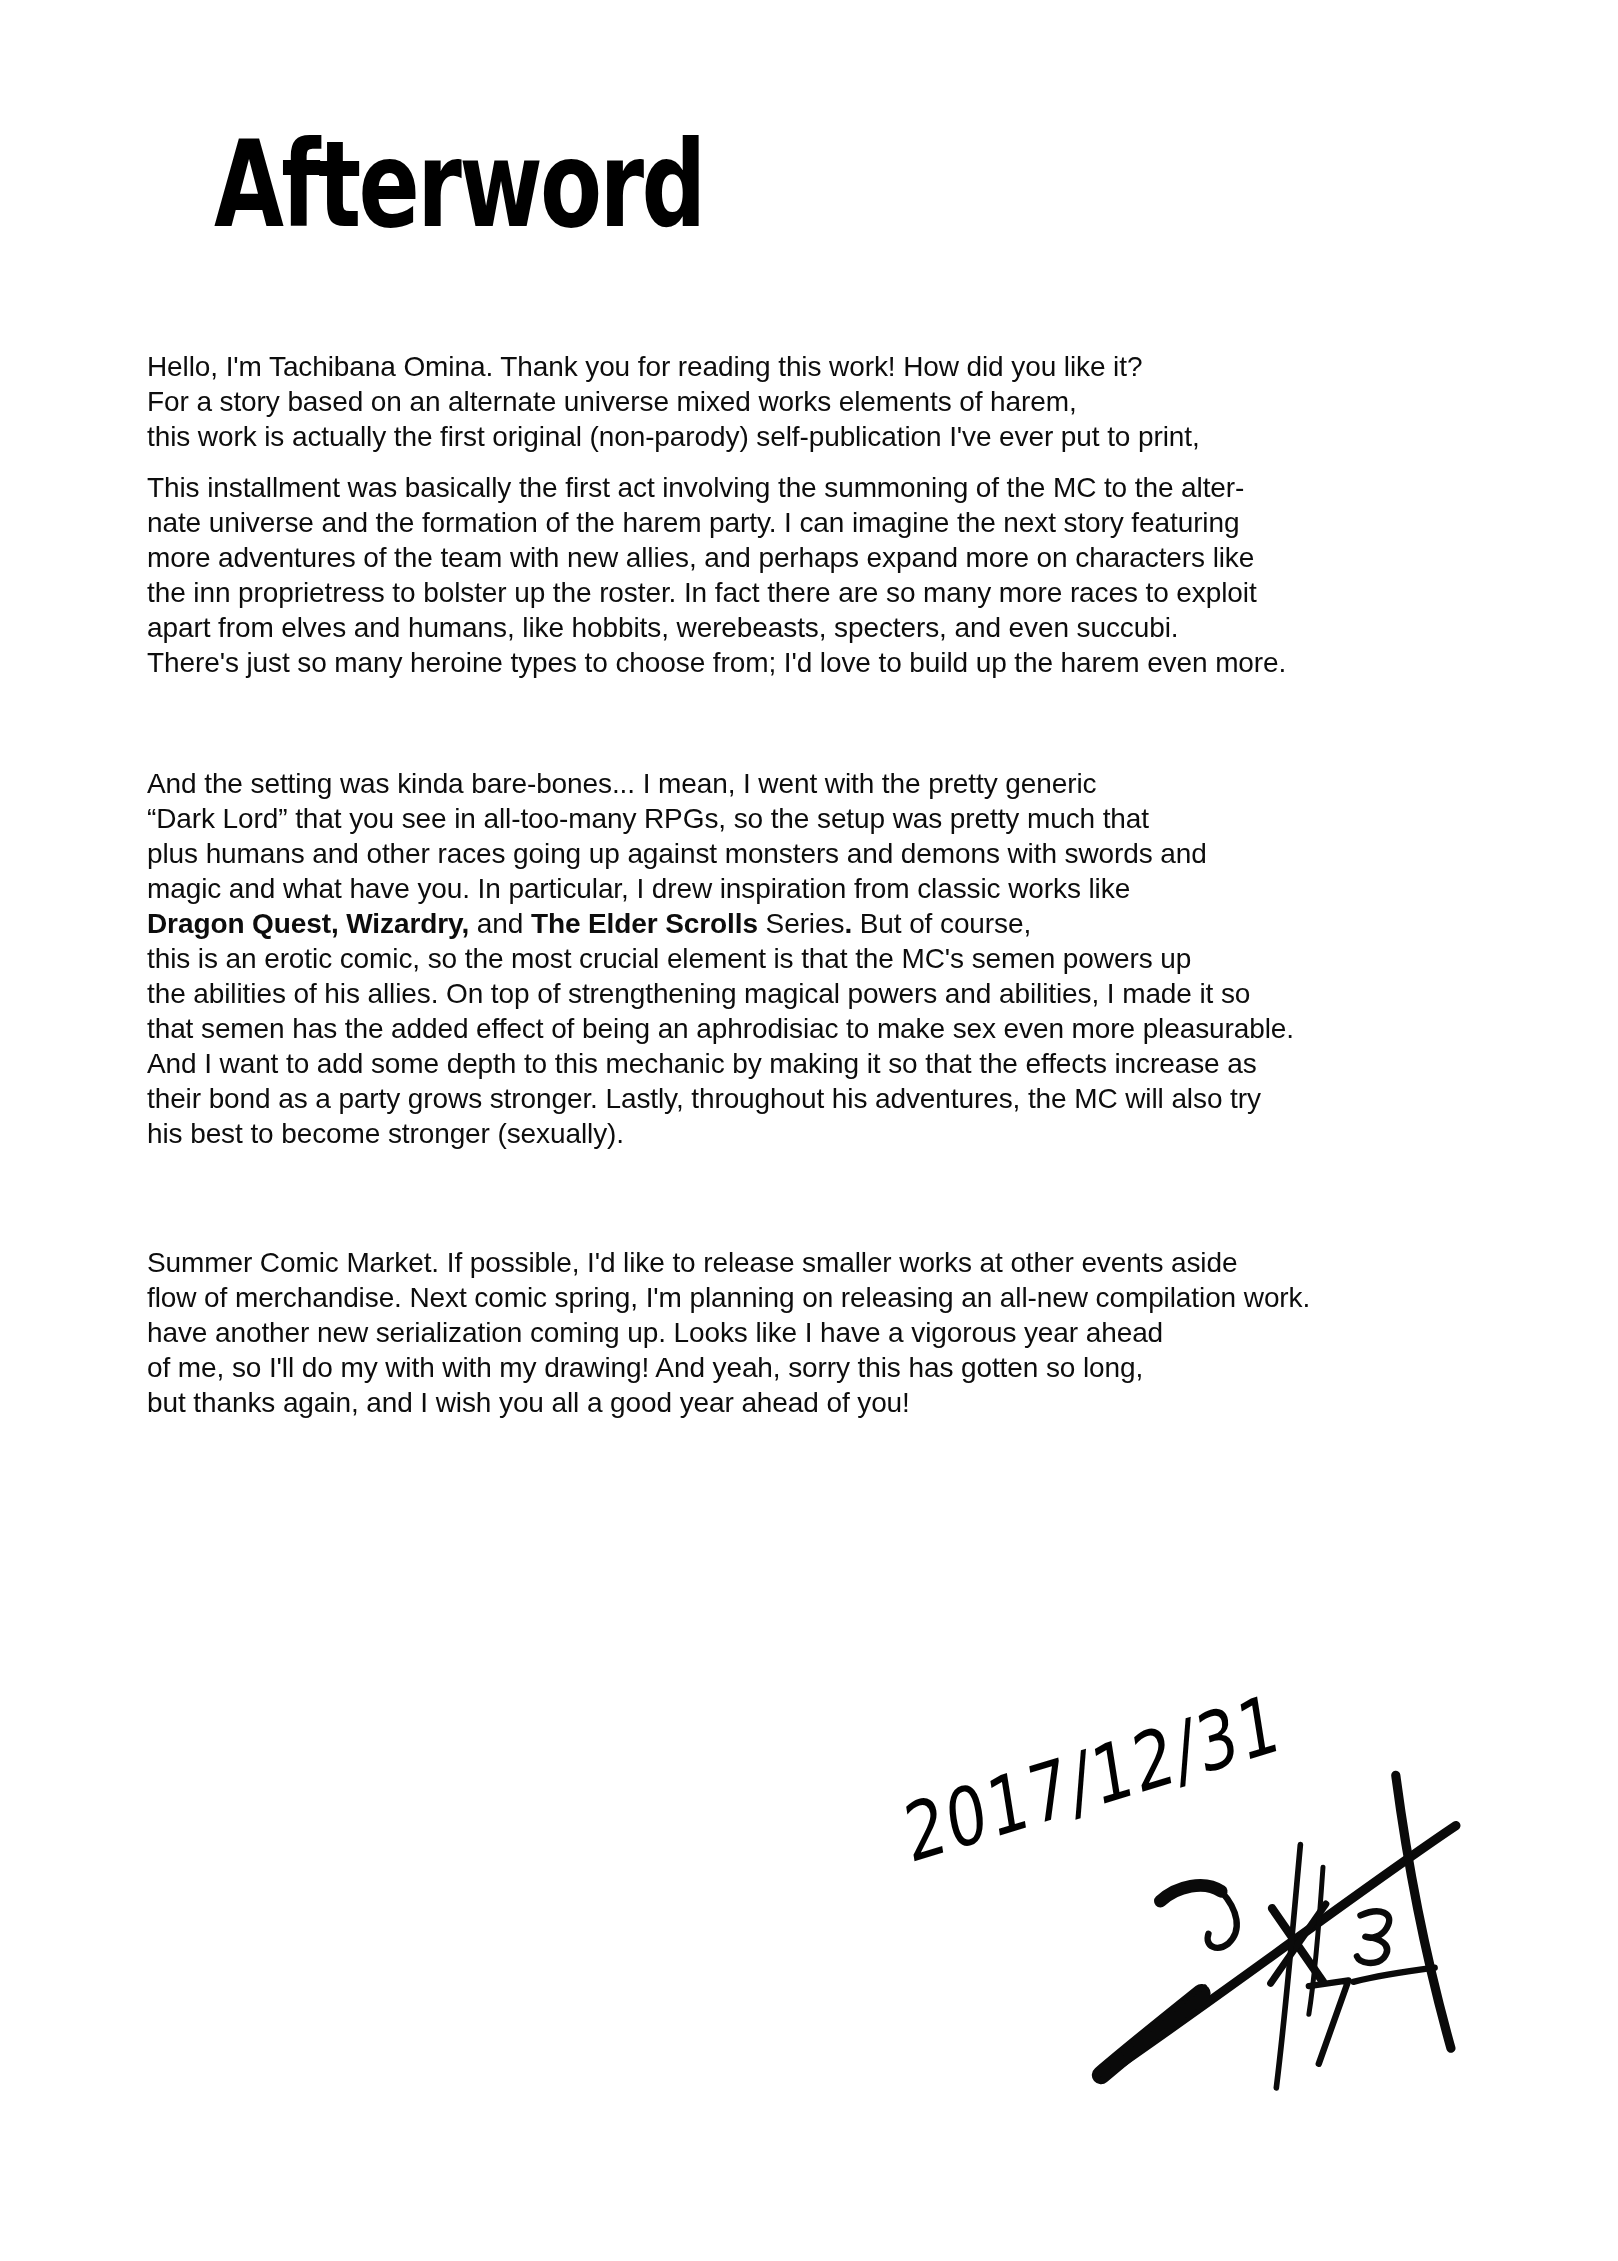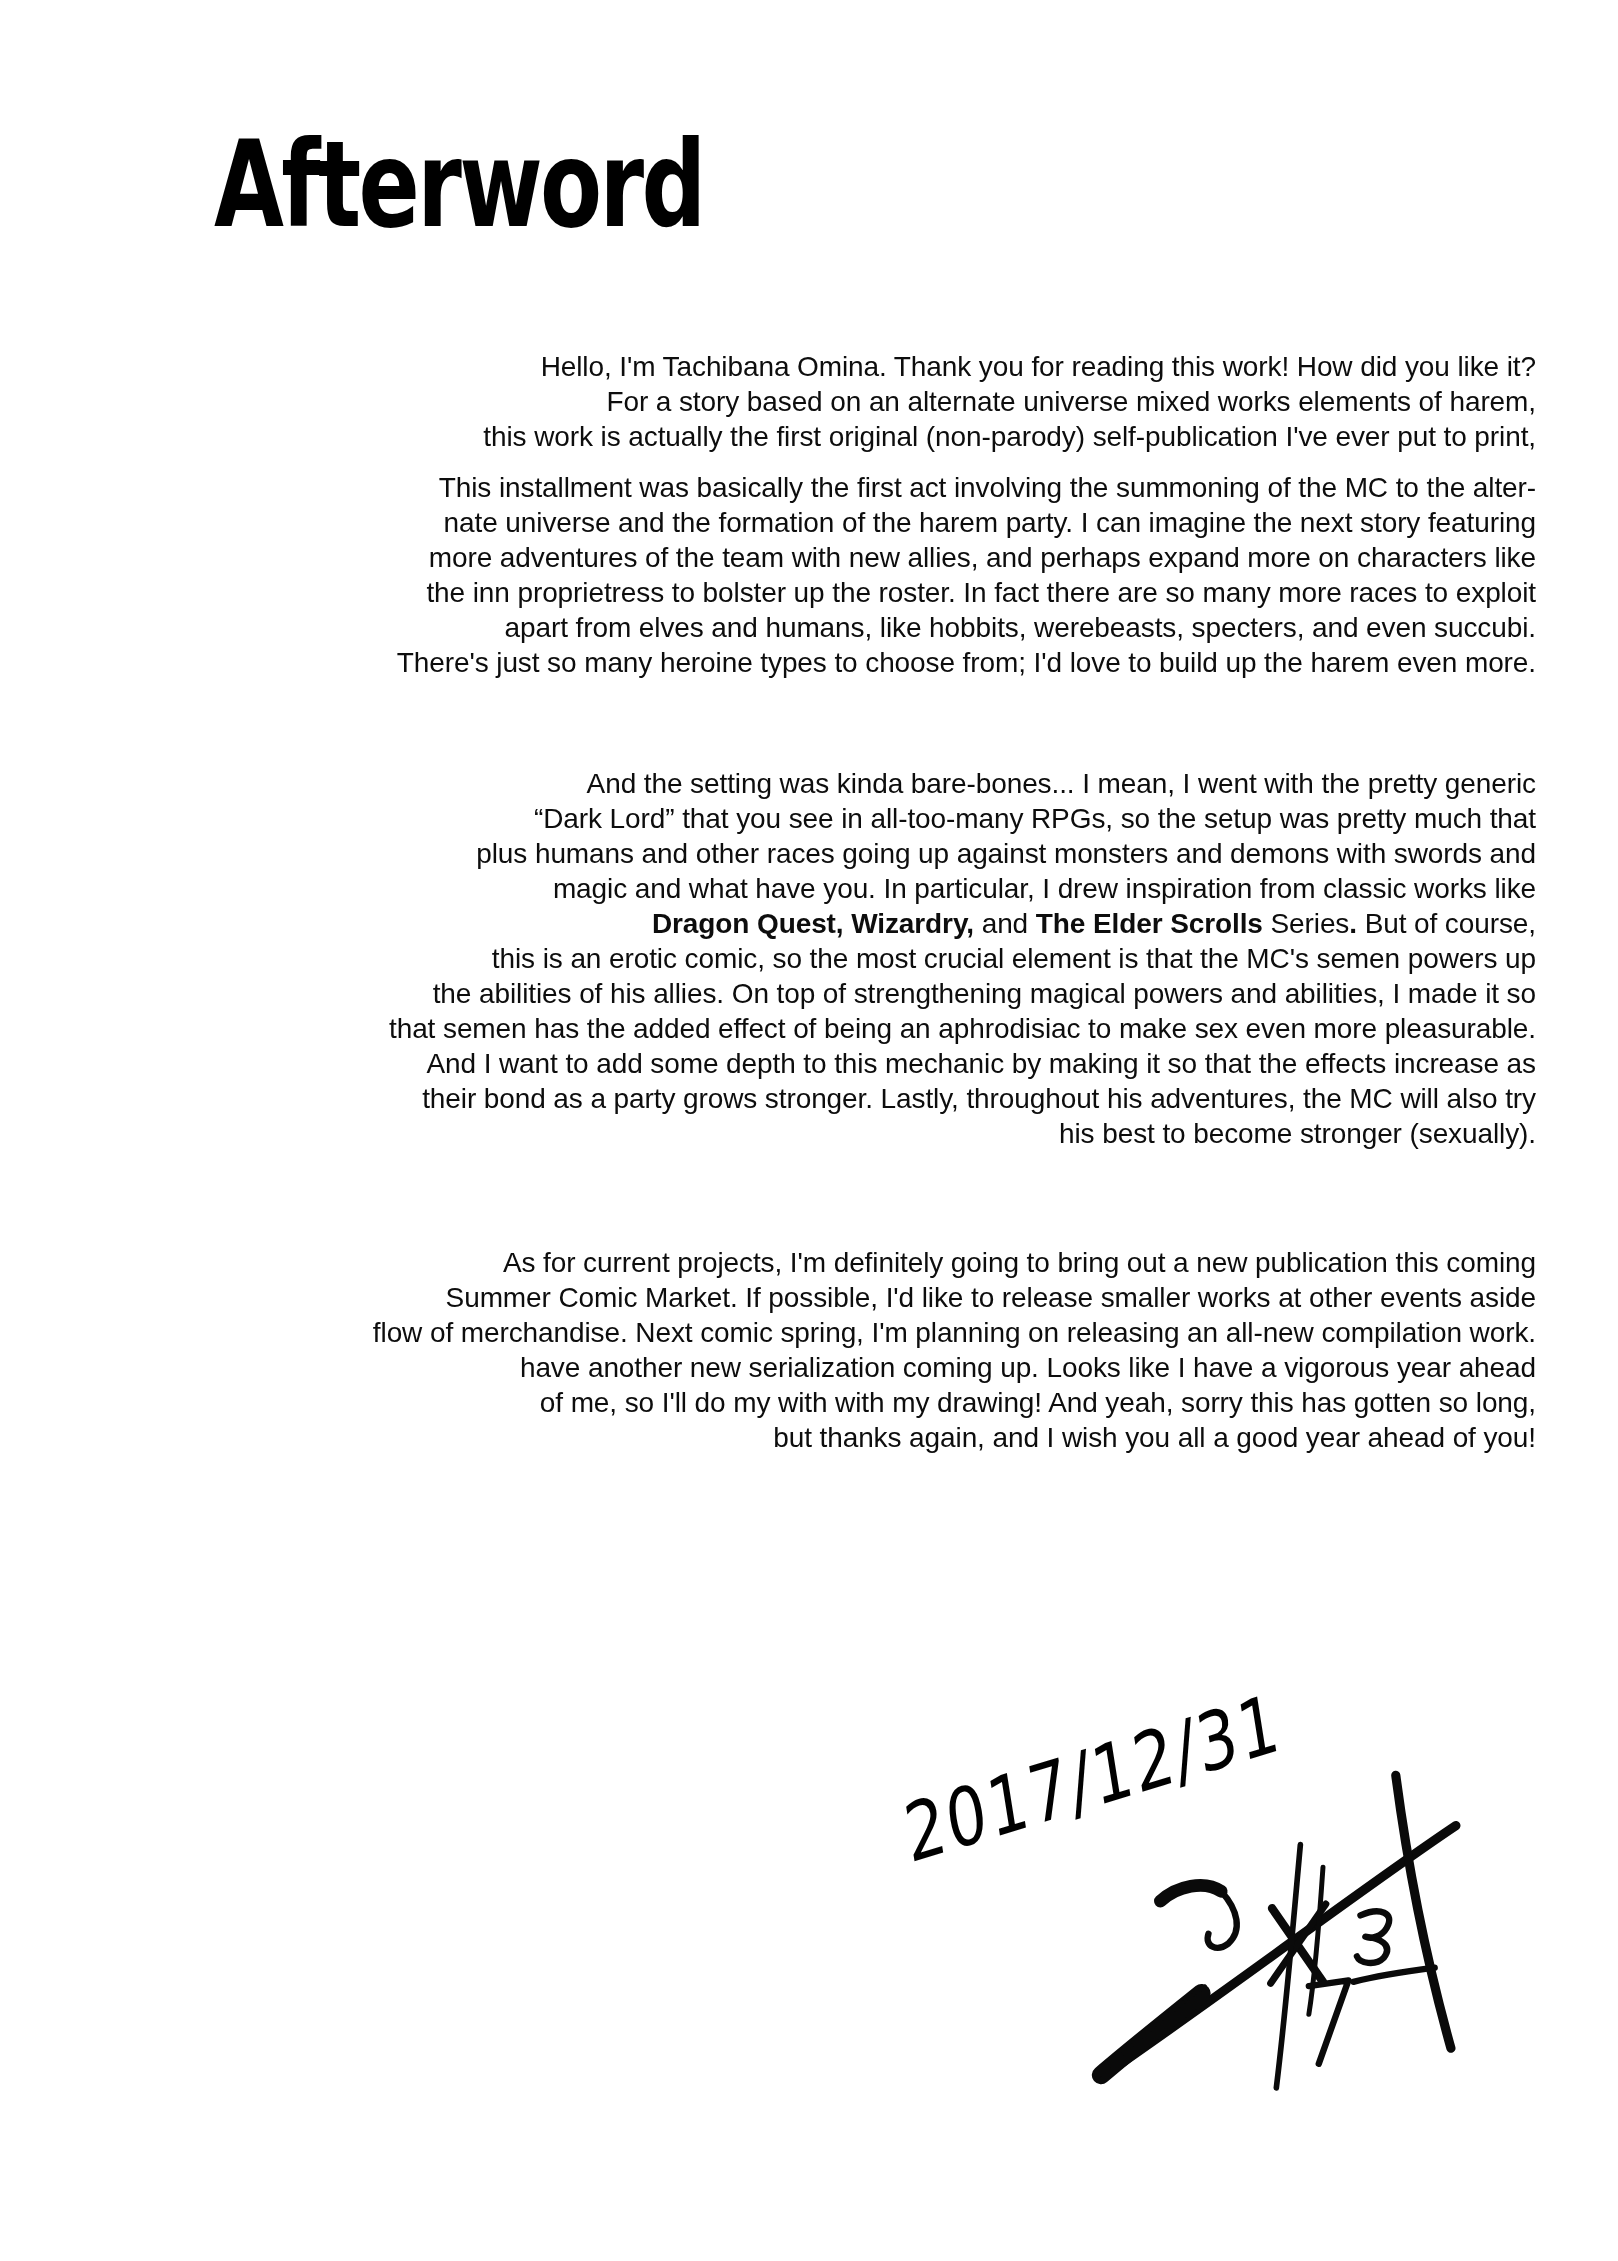--- a/index.html
+++ b/index.html
@@ -9,21 +9,21 @@
     font-family:"Liberation Sans",sans-serif;
   }
   .page-title{
     position:absolute;left:214px;top:126px;margin:0;
     font-family:"DejaVu Sans",sans-serif;font-weight:700;
     font-size:119px;line-height:1;letter-spacing:-3.5px;white-space:nowrap;
     transform:scaleX(0.76);transform-origin:left top;color:#000;
   }
   .body-text{
     position:absolute;left:147px;top:349px;width:1389px;
-    font-size:28px;line-height:35px;letter-spacing:-0.1px;text-align:right;
+    font-size:28px;line-height:35px;letter-spacing:-0.1px;
   }
   .paragraph{margin:0 0 35px 0}
   .paragraph:nth-child(1){margin-bottom:15.5px}
   .paragraph:nth-child(2){margin-bottom:86px}
   .paragraph:nth-child(3){margin-bottom:94px}
   .line{white-space:nowrap}
   .b{font-weight:700}
   .hand-date{
     position:absolute;left:899px;top:1793px;margin:0;
     font-family:"DejaVu Sans",sans-serif;font-size:79px;line-height:1.1;
@@ -61,21 +61,20 @@
         <div class="line"><span>magic and what have you. In particular, I drew inspiration from classic works like</span></div>
         <div class="line"><span class="b">Dragon Quest, Wizardry,</span><span> and </span><span class="b">The Elder Scrolls</span><span> Series</span><span class="b">.</span><span> But of course,</span></div>
         <div class="line"><span>this is an erotic comic, so the most crucial element is that the MC's semen powers up</span></div>
         <div class="line"><span>the abilities of his allies. On top of strengthening magical powers and abilities, I made it so</span></div>
         <div class="line"><span>that semen has the added effect of being an aphrodisiac to make sex even more pleasurable.</span></div>
         <div class="line"><span>And I want to add some depth to this mechanic by making it so that the effects increase as</span></div>
         <div class="line"><span>their bond as a party grows stronger. Lastly, throughout his adventures, the MC will also try</span></div>
         <div class="line"><span>his best to become stronger (sexually).</span></div>
       </div>
       <div class="paragraph">
-        <div class="line"><span>As for current projects, I'm definitely going to bring out a new publication this coming</span></div>
         <div class="line"><span>Summer Comic Market. If possible, I'd like to release smaller works at other events aside</span></div>
         <div class="line"><span>flow of merchandise. Next comic spring, I'm planning on releasing an all-new compilation work.</span></div>
         <div class="line"><span>have another new serialization coming up. Looks like I have a vigorous year ahead</span></div>
         <div class="line"><span>of me, so I'll do my with with my drawing! And yeah, sorry this has gotten so long,</span></div>
         <div class="line"><span>but thanks again, and I wish you all a good year ahead of you!</span></div>
       </div>
     </div>
 
   <p class="hand-date">2017/12/31</p>
 

